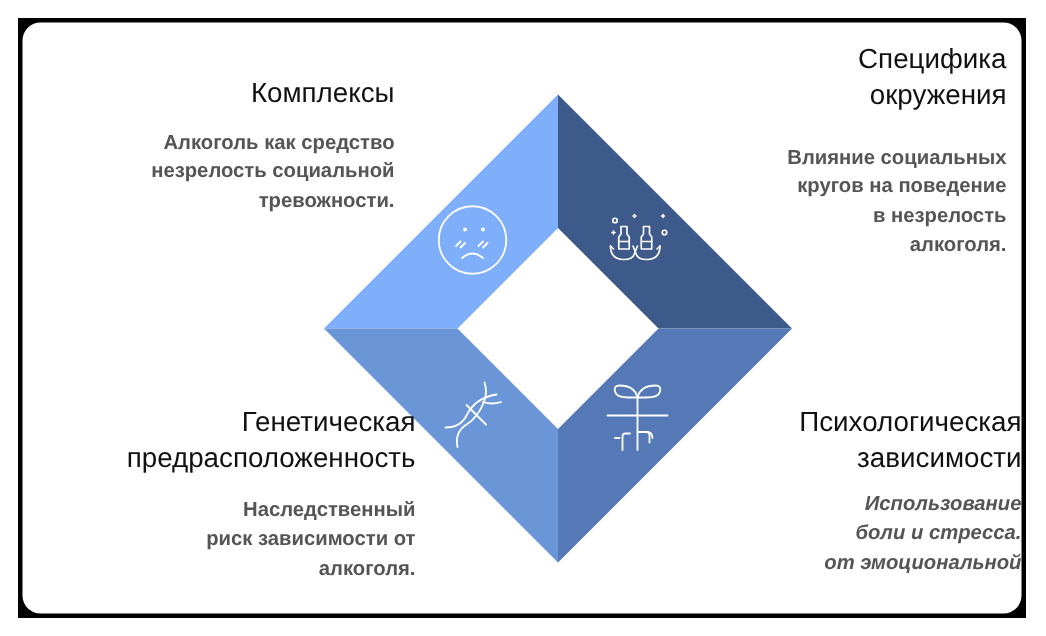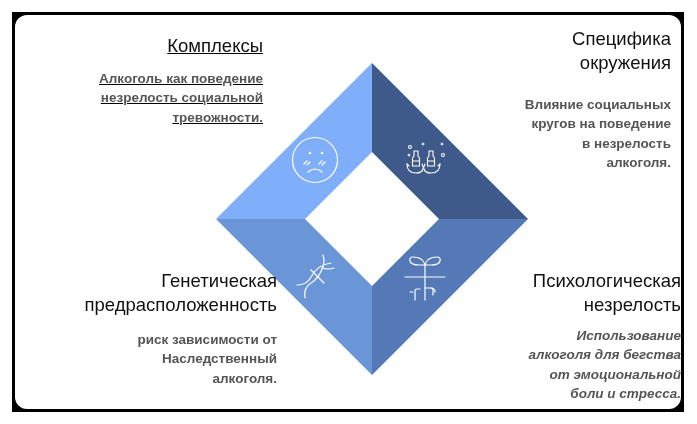--- a/index.html
+++ b/index.html
@@ -81,26 +81,26 @@
     <path d="M425,265 q-2,-8 -12,-8 q-4,0 -3,4 q1,4 9,4 z"></path>
     <path d="M425,265 q2,-8 12,-8 q4,0 3,4 q-1,4 -9,4 z"></path>
     <path d="M405,277 h40"></path>
     <path d="M415,300 v-9 q0,-2 2,-2 h3"></path>
     <path d="M410,292 h3"></path>
     <path d="M425,288 h6 q2,0 2,2 v5"></path>
     <path d="M431,288 q4,0 4,4"></path>
   </g>
 </svg>
 
-<div class="block left" style="right:434px; top:34px; width:240px;text-decoration:underline;">
+<div class="block left" style="right:434px; top:50px; width:240px;">
   <div class="title">
     <span class="ln">Комплексы</span>
   </div>
   <div class="desc" style="margin-top:11px;">
-    <span class="ln">Алкоголь как поведение</span>
+    <span class="ln">Алкоголь как средство</span>
     <span class="ln">незрелость социальной</span>
     <span class="ln">тревожности.</span>
   </div>
 </div>
 
 <div class="block right" style="left:481px; top:27px; width:190px;">
   <div class="title">
     <span class="ln">Специфика</span>
     <span class="ln">окружения</span>
   </div>
@@ -111,30 +111,29 @@
     <span class="ln">алкоголя.</span>
   </div>
 </div>
 
 <div class="block left" style="right:420px; top:269px; width:240px;">
   <div class="title">
     <span class="ln">Генетическая</span>
     <span class="ln">предрасположенность</span>
   </div>
   <div class="desc" style="margin-top:13px;">
+    <span class="ln">Наследственный</span>
     <span class="ln">риск зависимости от</span>
-    <span class="ln">Наследственный</span>
     <span class="ln">алкоголя.</span>
   </div>
 </div>
 
 <div class="block right" style="left:481px; top:269px; width:200px;">
   <div class="title">
     <span class="ln">Психологическая</span>
-    <span class="ln">незрелость</span>
+    <span class="ln">зависимости</span>
   </div>
   <div class="desc" style="margin-top:9px;font-style:italic;">
     <span class="ln">Использование</span>
-    <span class="ln">алкоголя для бегства</span>
+    <span class="ln">боли и стресса.</span>
     <span class="ln">от эмоциональной</span>
-    <span class="ln">боли и стресса.</span>
   </div>
 </div>
 
 </body></html>

